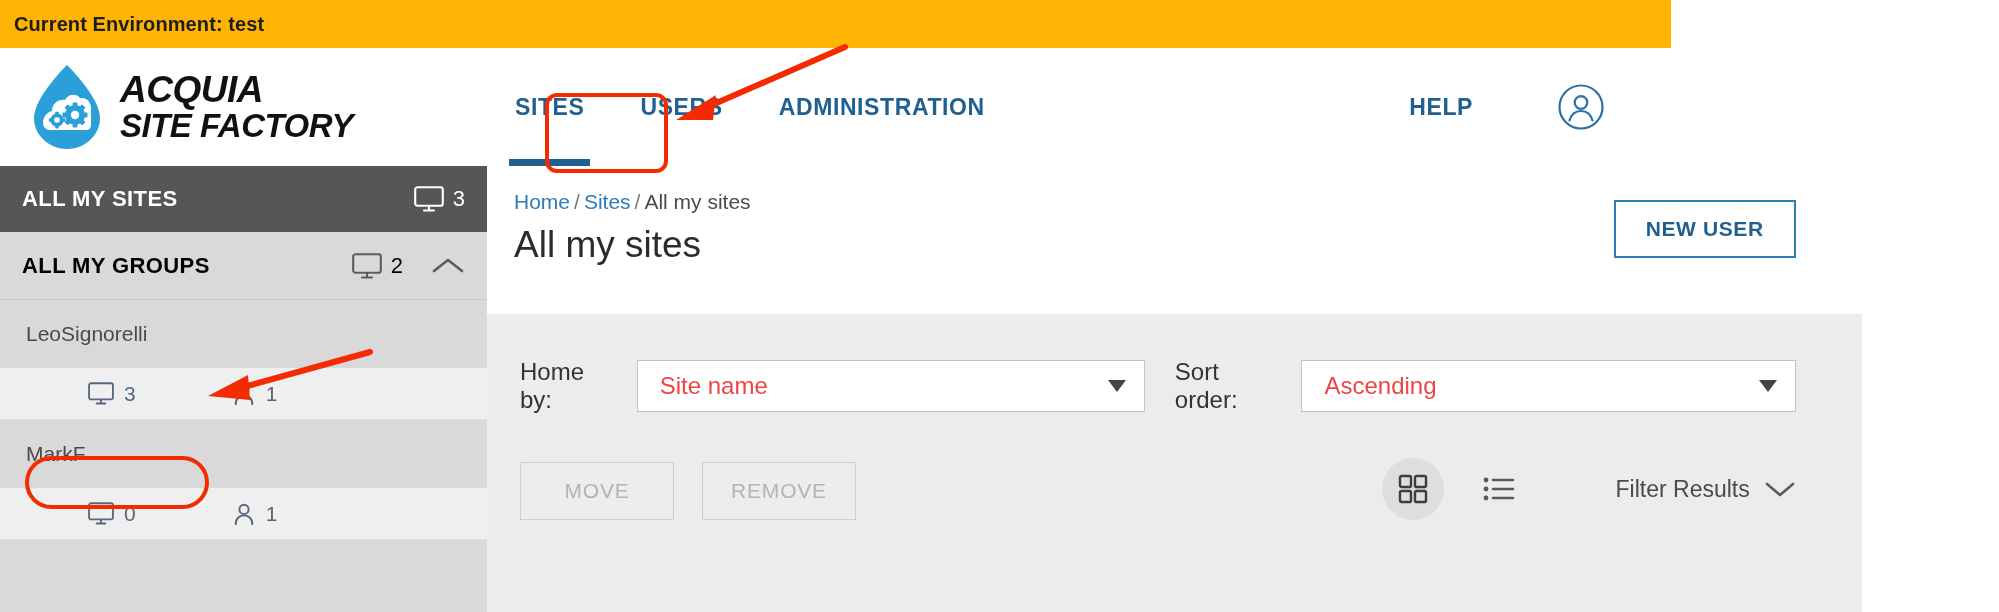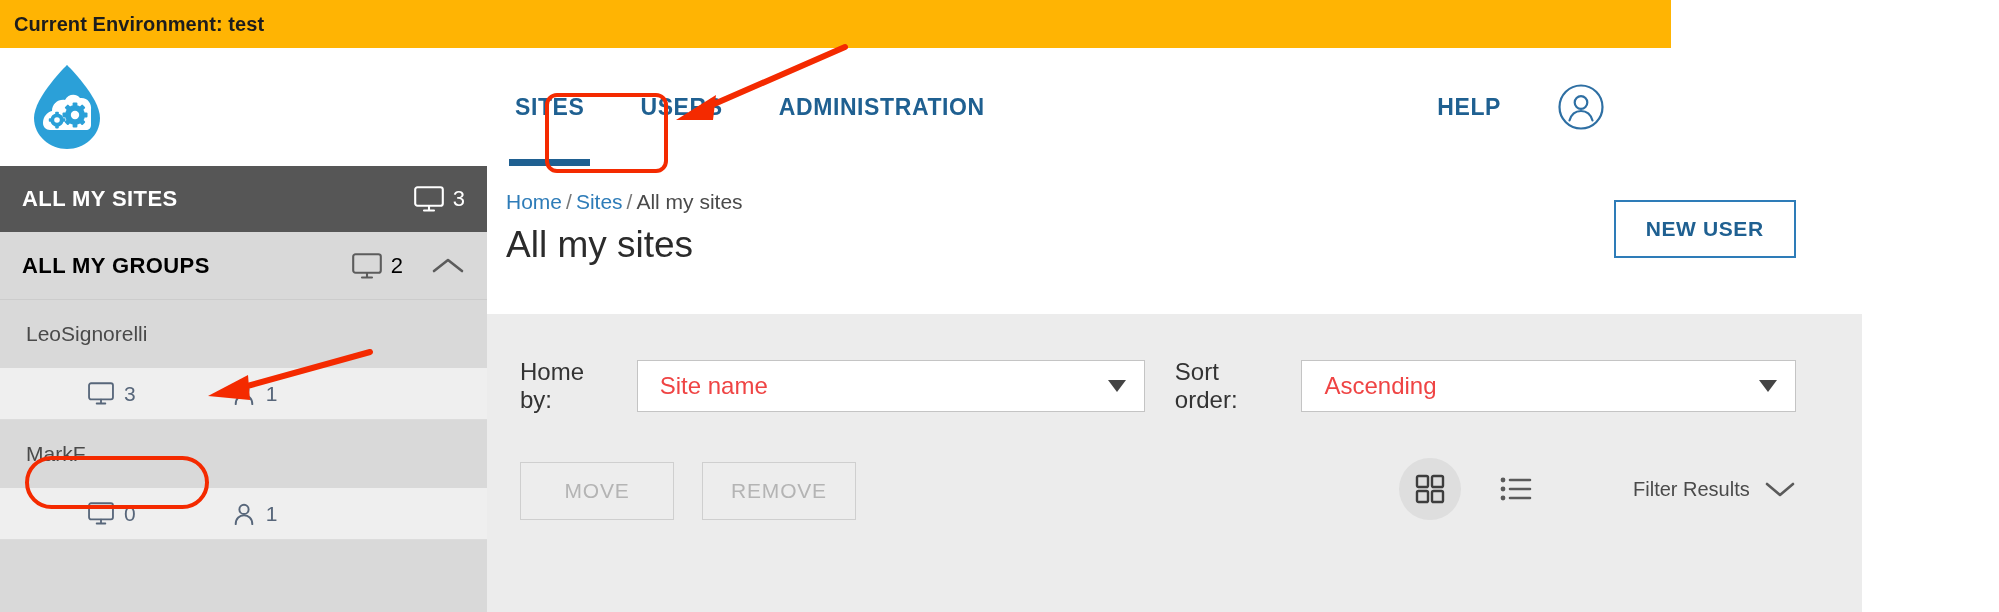--- a/index.html
+++ b/index.html
@@ -53,21 +53,21 @@
     white-space: nowrap;
   }
   .navtab.active::after {
     content: ""; position: absolute;
     left: 22px; right: 22px; bottom: 0;
     height: 7px; background: #1F6091;
   }
 
   .header-right {
     margin-left: auto; display: flex; align-items: center;
-    gap: 56px; padding-right: 66px;
+    gap: 84px; padding-right: 66px;
   }
   .help-link {
     color: #1F6091; font-size: 23px; font-weight: bold;
     letter-spacing: .6px; cursor: pointer;
   }
   .avatar-btn { width: 48px; height: 48px; cursor: pointer; }
 
   
   .body-split { display: flex; height: calc(612px - 48px - 118px); }
 
@@ -106,21 +106,21 @@
     border-bottom: 1px solid #dcdcdc;
   }
   .stat { display: flex; align-items: center; gap: 10px; }
 
   
   .main { flex: 1; display: flex; flex-direction: column; background: #ECECEC; }
   .main-top {
     background: #ffffff; padding: 24px 0 0 0;
     height: 148px; display: flex; align-items: flex-start;
   }
-  .main-top-left { padding-left: 19px; }
+  .main-top-left { padding-left: 27px; }
   .breadcrumb {
     font-size: 21px; color: #4a4a4a; margin-bottom: 10px;
   }
   .breadcrumb a { color: #2E7CB8; text-decoration: none; cursor: pointer; }
   .breadcrumb .sep { color: #777; margin: 0 4px; }
   .page-title { font-size: 37px; color: #2b2b2b; font-weight: normal; }
 
   .main-top-right {
     margin-left: auto; display: flex; gap: 26px;
     padding-right: 66px; padding-top: 10px;
@@ -165,21 +165,21 @@
   }
   .view-group { margin-left: auto; display: flex; align-items: center; gap: 24px; }
   .view-btn {
     width: 62px; height: 62px; border-radius: 50%;
     display: flex; align-items: center; justify-content: center;
     cursor: pointer;
   }
   .view-btn.active { background: #DEDEDE; }
   .filter-toggle {
     display: flex; align-items: center; gap: 14px;
-    margin-left: 62px; font-size: 20px; color: #4a4a4a; cursor: pointer;
+    margin-left: 62px; font-size: 23px; color: #4a4a4a; cursor: pointer;
   }
 
   
   .anno { position: absolute; pointer-events: none; }
   .anno-rect {
     border: 4px solid #F42A00; border-radius: 12px;
   }
   #anno-sites  { left: 545px; top: 93px; width: 123px; height: 80px; }
   #anno-leo    { left: 25px;  top: 456px; width: 184px; height: 53px; border-radius: 27px; }
   svg.anno-arrow { position: absolute; pointer-events: none; overflow: visible; }
@@ -213,20 +213,24 @@
         </g>
         <circle cx="27" cy="57" r="6.6" fill="#2BA0D8"></circle>
         <circle cx="27" cy="57" r="2.8" fill="#ffffff"></circle>
         <g fill="#2BA0D8">
           <rect x="25.2" y="48.8" width="3.6" height="3.8" rx=".8"></rect>
           <rect x="25.2" y="61.6" width="3.6" height="3.8" rx=".8"></rect>
           <rect x="18.8" y="55.2" width="3.8" height="3.6" rx=".8"></rect>
           <rect x="31.6" y="55.2" width="3.8" height="3.6" rx=".8"></rect>
         </g>
       </svg>
+      <div class="wordmark">
+        <span class="l1">ACQUIA</span>
+        <span class="l2">SITE FACTORY</span>
+      </div>
     </div>
 
     <nav class="mainnav">
       <div class="navtab active">
         <span>SITES</span>
       </div>
       <div class="navtab">
         <span>USERS</span>
       </div>
       <div class="navtab">

